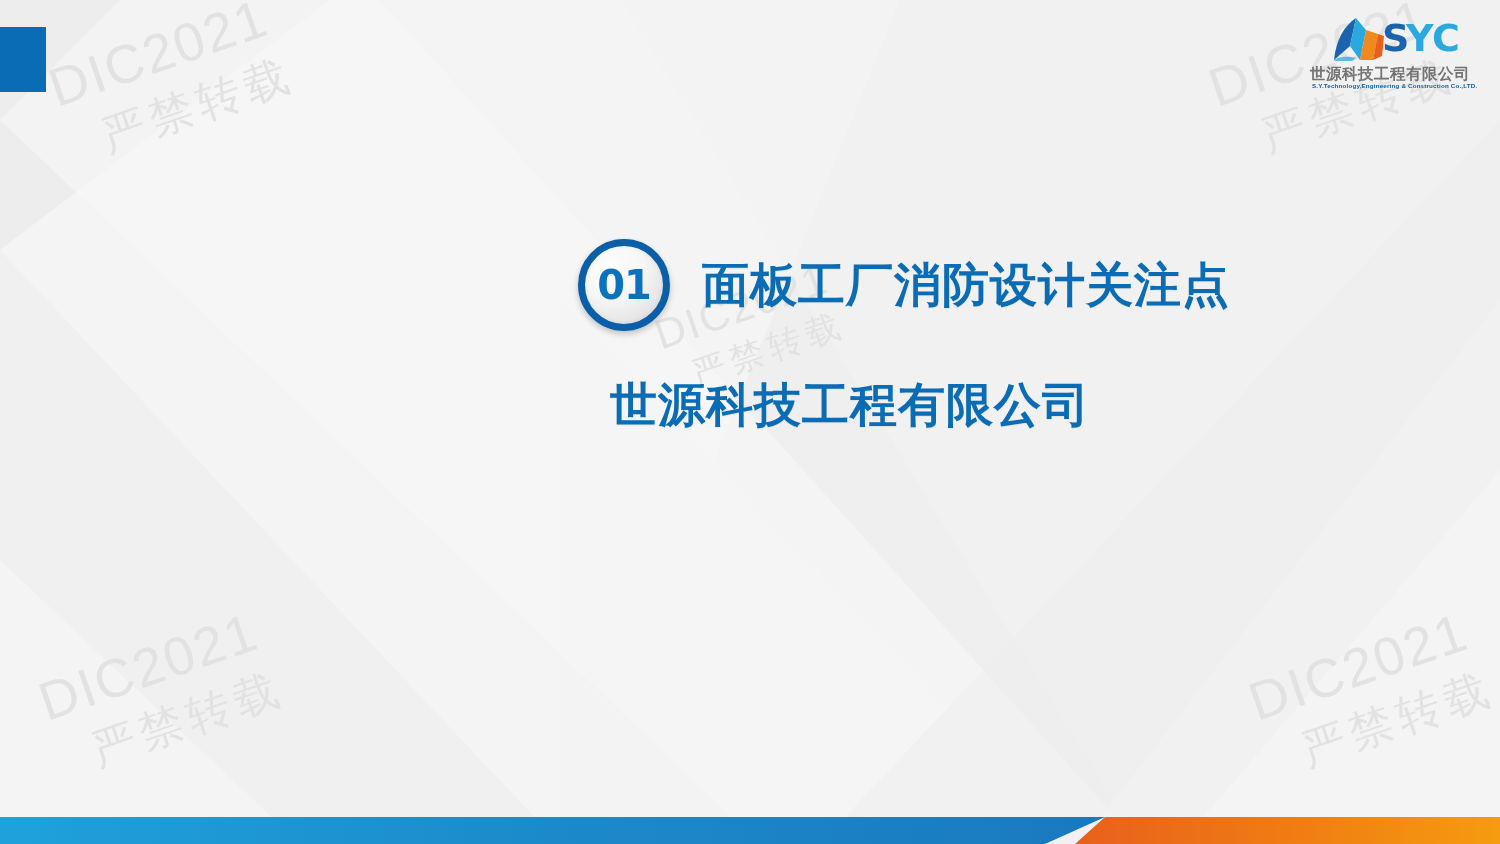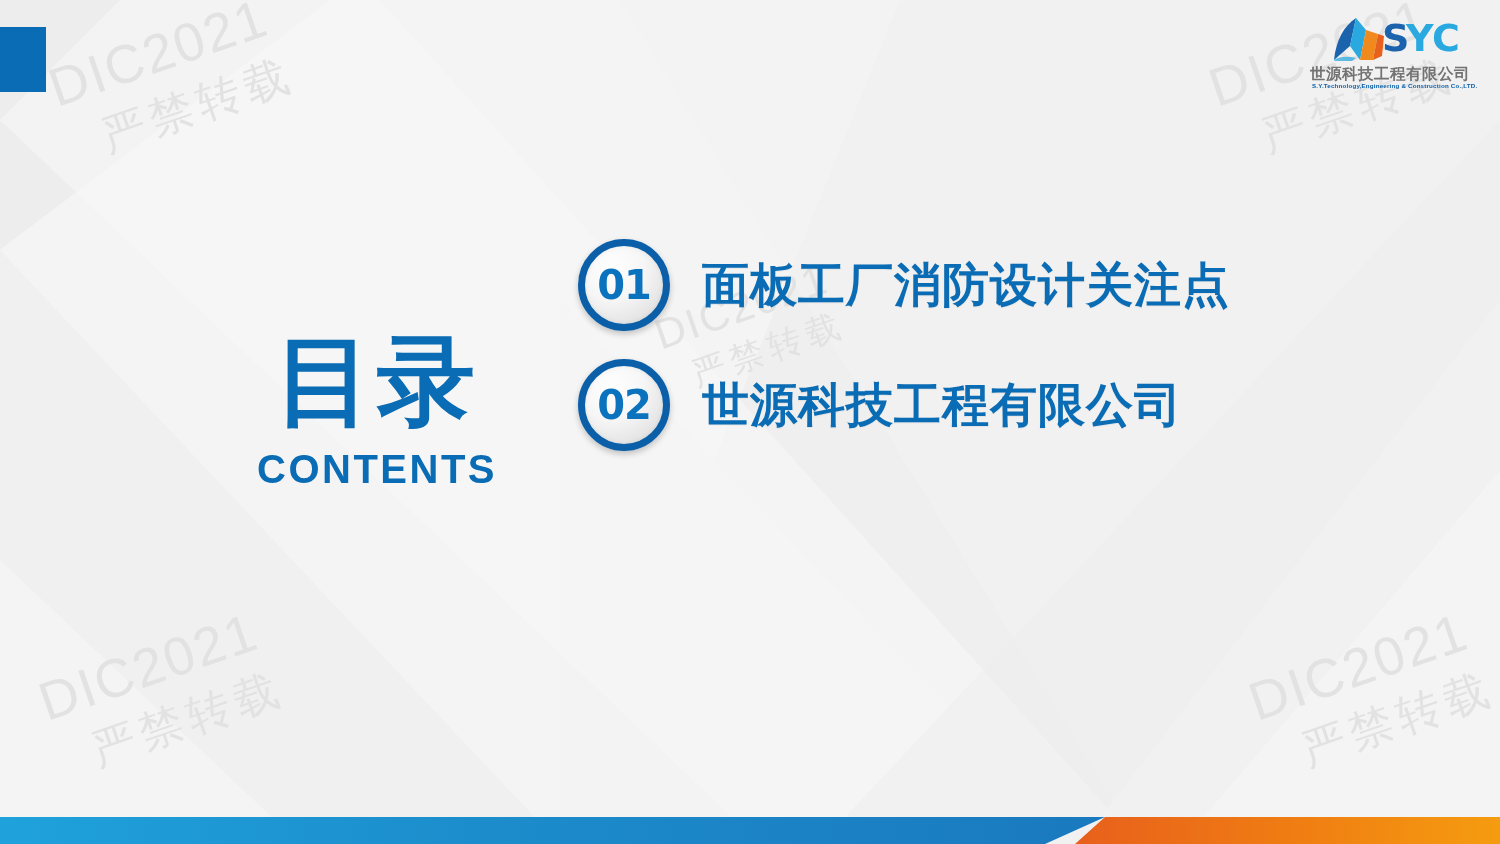--- a/index.html
+++ b/index.html
@@ -160,38 +160,31 @@
     </svg>
     <svg class="logo-word" width="92" height="42" viewBox="0 0 92 42">
       <text x="0" y="33" font-family="DejaVu Sans, sans-serif" font-size="38" font-weight="700" fill="#1b64ad">S</text>
       <text x="24" y="33" font-family="DejaVu Sans, sans-serif" font-size="38" font-weight="700" fill="#2aa9e0">Y</text>
       <text x="50" y="33" font-family="DejaVu Sans, sans-serif" font-size="38" font-weight="700" fill="#2aa9e0">C</text>
     </svg>
     <div class="logo-cn">世源科技工程有限公司</div>
     <div class="logo-en">S.Y.Technology,Engineering &amp; Construction Co.,LTD.</div>
   </div>
 
-  <div class="title-block">
-    <div class="title-cn">目录</div>
-    <div class="title-en">CONTENTS</div>
-  </div>
 
   <div class="toc">
 
     <div class="toc-item">
       <div class="badge">
         <span class="badge-num">01</span>
       </div>
       <div class="toc-label">面板工厂消防设计关注点</div>
     </div>
 
     <div class="toc-item">
-      <div class="badge">
-        <span class="badge-num">02</span>
-      </div>
       <div class="toc-label">世源科技工程有限公司</div>
     </div>
 
     <div class="toc-item">
     </div>
 
   </div>
 
   <svg class="bottom-bar" viewBox="0 0 1500 27" preserveAspectRatio="none">
     <defs>

